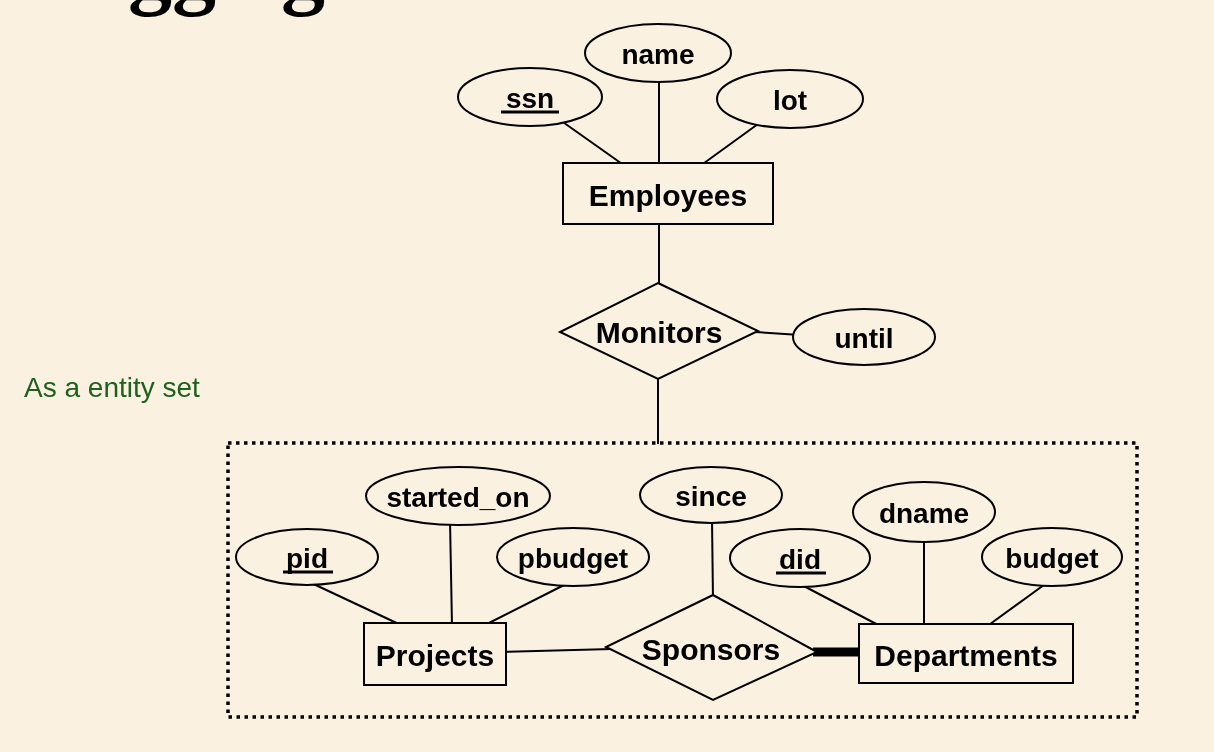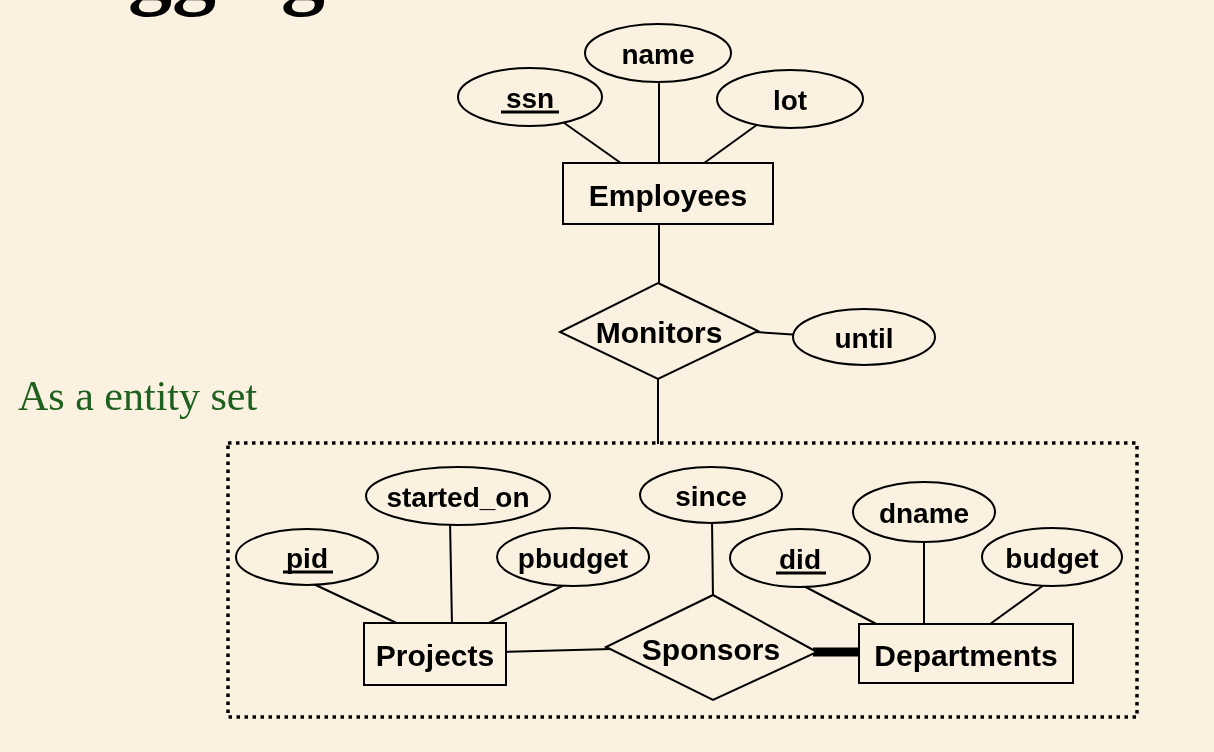--- a/index.html
+++ b/index.html
@@ -19,24 +19,24 @@
     line-height: 1;
     font-family: "Liberation Serif", serif;
     font-weight: bold;
     font-size: 88px;
     color: #000;
   }
   .f1 { left: 128px; }
   .f2 { left: 281px; }
   .note {
     position: absolute;
-    left: 18px;
+    left: 24px;
     top: 372px;
-    font-family: Liberation Serif, serif;
-    font-size: 42px;
+    font-family: Liberation Sans, sans-serif;
+    font-size: 28px;
     color: #1e601e;
     white-space: nowrap;
   }
   svg.diagram { position: absolute; left: 0; top: 0; }
   .shape { fill: #faf1e1; stroke: #000; stroke-width: 2; }
   .conn  { stroke: #000; stroke-width: 2; }
   .conn-thick { stroke: #000; stroke-width: 9; }
   .dashed-box {
     fill: none; stroke: #000;
     stroke-width: 3.5;

